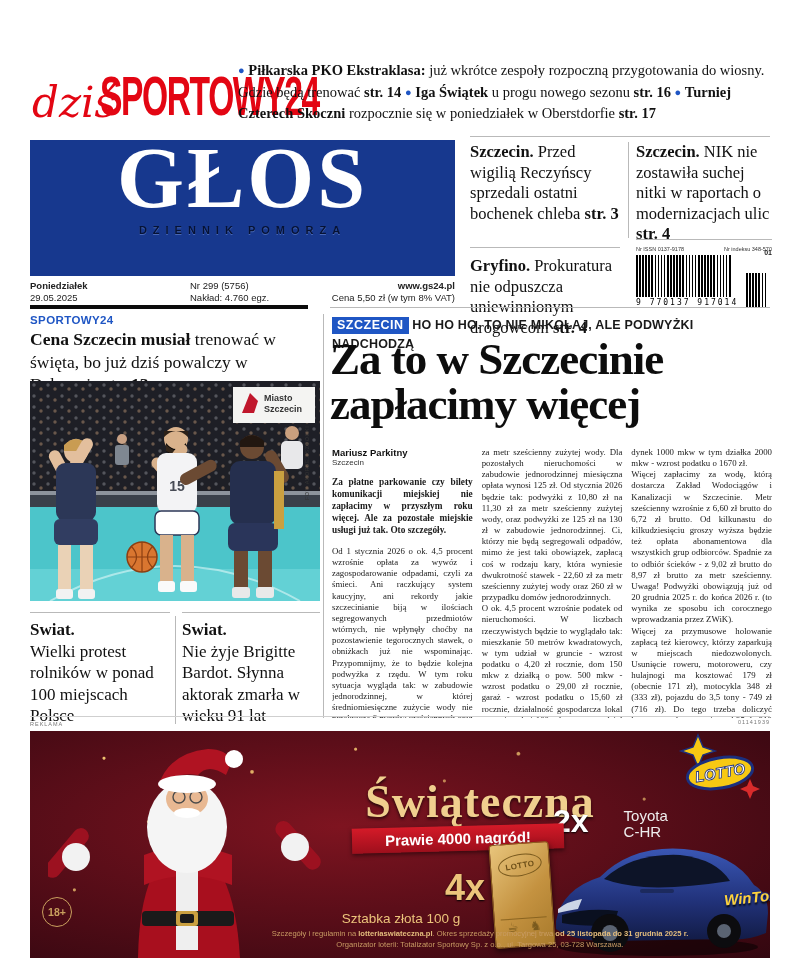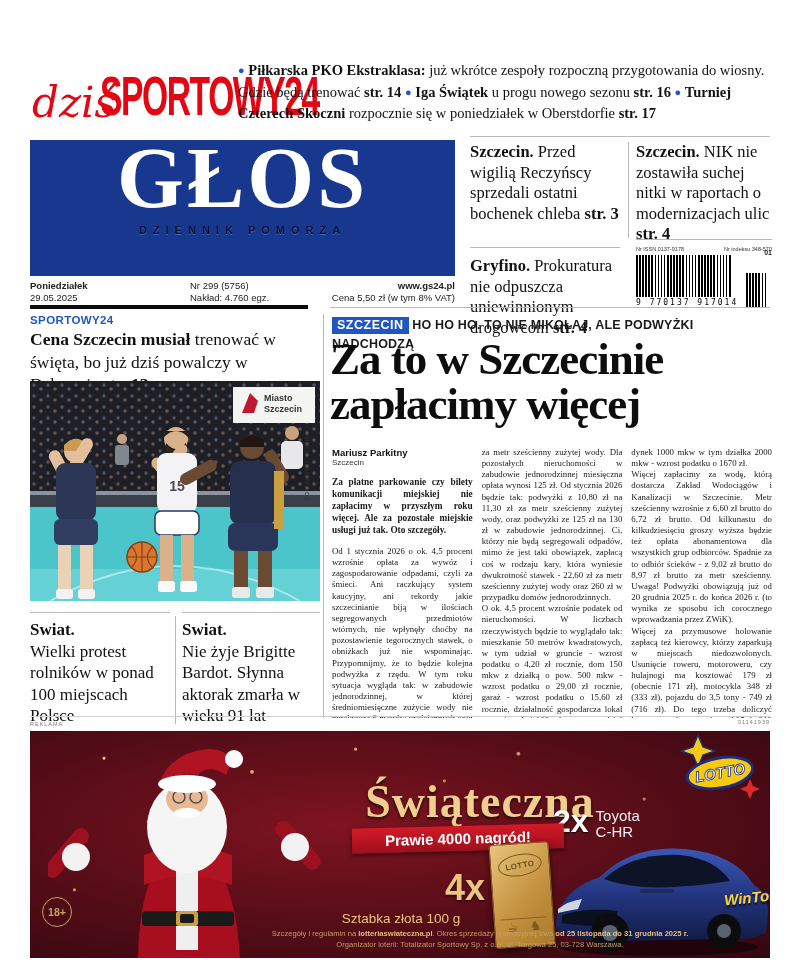--- a/index.html
+++ b/index.html
@@ -74,21 +74,21 @@
        radial-gradient(circle at 24% 60%, rgba(255,214,120,.5) 0 1px, transparent 2px),
        radial-gradient(ellipse at 42% 42%, #7e1420 0%, #5c0e19 45%, #330710 100%);}
   .adtitle1{left:290px;top:6px;width:320px;text-align:center;
             font:700 36px "Liberation Serif",serif;color:#f0cf8e;letter-spacing:7px;
             text-shadow:0 2px 3px rgba(0,0,0,.65);}
   .adtitle2{left:280px;top:44px;width:340px;text-align:center;
             font:700 46px "Liberation Serif",serif;color:#f0cf8e;letter-spacing:1px;
             text-shadow:0 2px 3px rgba(0,0,0,.65);}
   .carprize{left:523px;top:72px;display:flex;gap:7px;align-items:flex-start;}
   .qty2{font:700 32px "Liberation Sans",sans-serif;color:#fff;text-shadow:0 1px 2px #000;}
-  .carname{font:400 15px "Liberation Sans",sans-serif;color:#eee;line-height:16px;margin-top:5px;}
+  .carname{font:400 15px "Liberation Sans",sans-serif;color:#eee;line-height:16px;margin-top:5px;margin-left:28px;}
   .ribbon{left:322px;top:95px;width:212px;height:25px;background:linear-gradient(#d41a28,#9e0f1c);
           box-shadow:0 2px 4px rgba(0,0,0,.5);display:flex;align-items:center;justify-content:center;
           font:700 15px "Liberation Sans",sans-serif;color:#fff;transform:rotate(-1.5deg);}
   .goldqty{left:300px;top:136px;width:155px;text-align:right;
            font:700 36px "Liberation Sans",sans-serif;color:#ecc47b;text-shadow:0 1px 2px #000;}
   .goldname{left:286px;top:180px;width:170px;text-align:center;
             font:400 13.5px "Liberation Sans",sans-serif;color:#ecc47b;}
   .goldbar{left:462px;top:112px;width:58px;height:102px;transform:rotate(-4deg);
            background:linear-gradient(135deg,#e8c57c,#c49240 55%,#a87a2c);
            border:1px solid #8a6420;border-radius:4px;box-shadow:0 3px 6px rgba(0,0,0,.6);}

